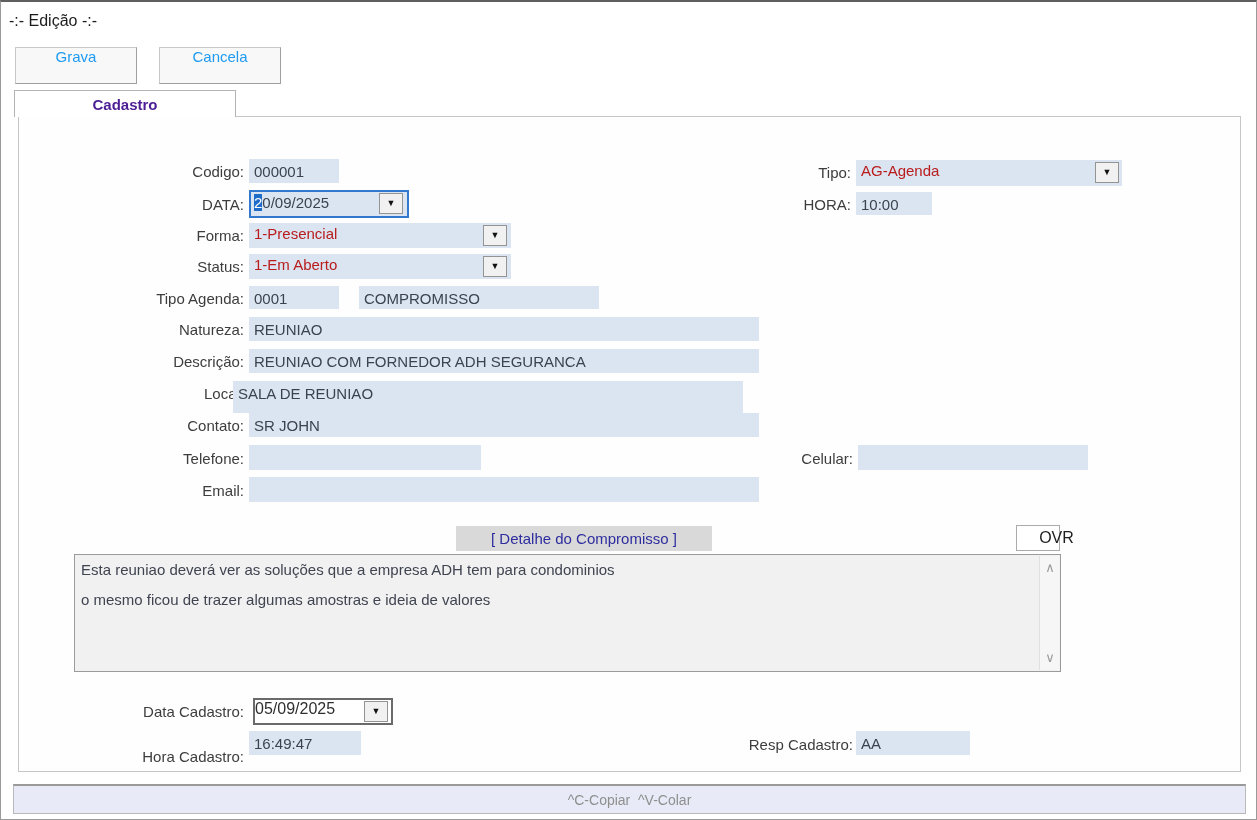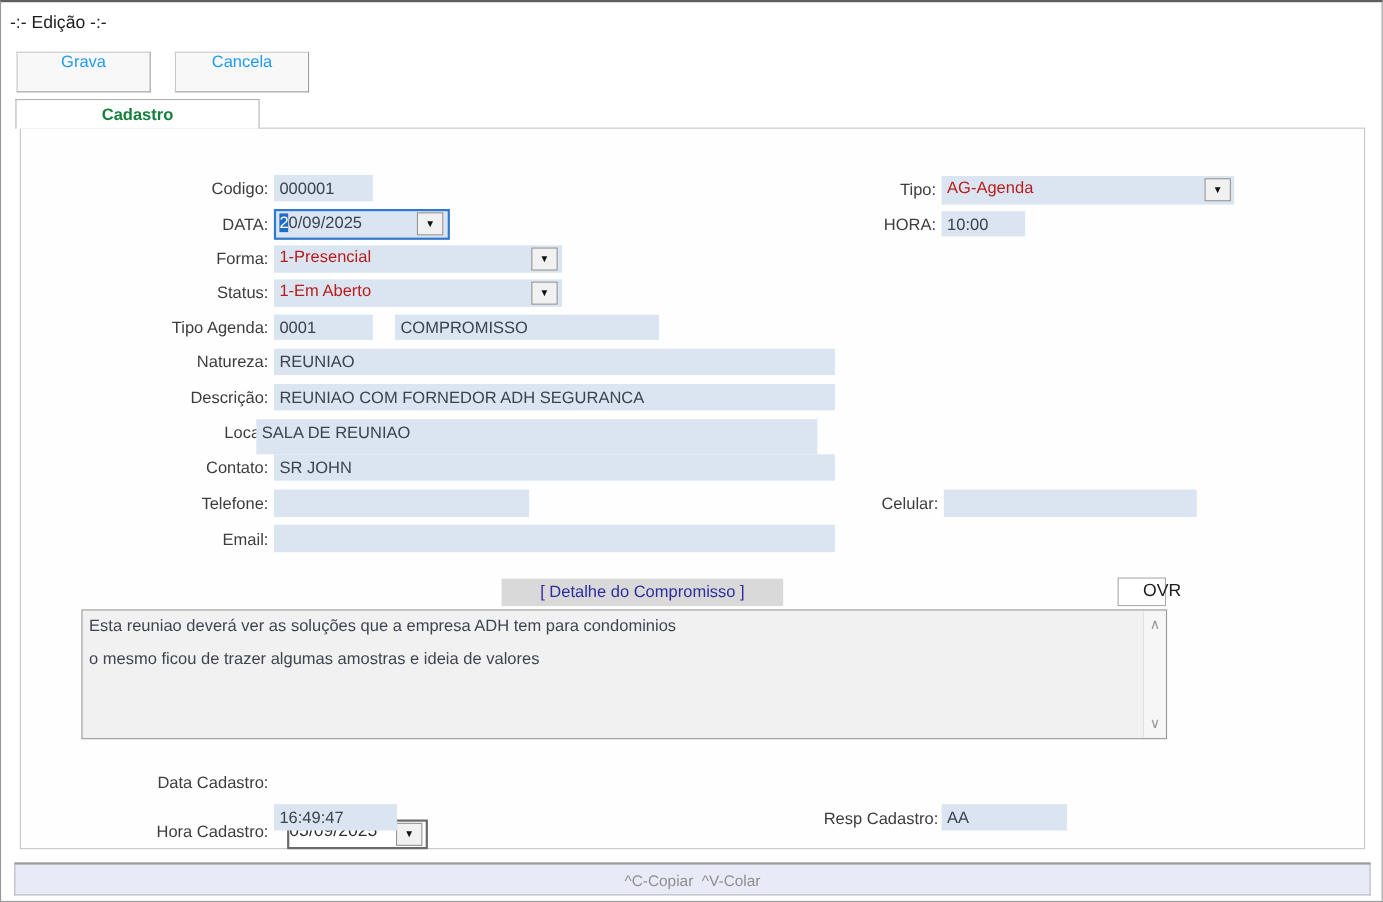--- a/index.html
+++ b/index.html
@@ -10,21 +10,21 @@
   .abs { position:absolute; }
 
   .title { font-size:16px; color:#1c1c1c; }
 
   .btn { background:#f8f8f8; border:1px solid #c9c9c9; border-right:1px solid #9f9f9f;
     border-bottom:1px solid #9f9f9f; color:#1e9bf0; font-size:15px;
     display:flex; justify-content:center; cursor:pointer; }
 
   .tab { background:#fff; border:1px solid #b3b3b3; border-bottom:none;
     display:flex; align-items:center; justify-content:center;
-    font-weight:bold; font-size:15px; color:#15803d; }
+    font-weight:bold; font-size:15px; color:#4c1d95; }
 
   .panel { background:#fefefe; border:1px solid #c6c6c6; }
 
   .lbl { font-size:15px; color:#3d3d3d; text-align:right; line-height:22px; white-space:nowrap; }
 
   .field { background:#dbe5f1; font-size:15px; color:#3c4250; line-height:23px;
     padding:1px 4px 0 5px; white-space:nowrap; overflow:hidden; }
 
   .combo { background:#dbe5f1; }
   .combo .val { position:absolute; left:5px; top:2px; font-size:15px; color:#b91c1c; white-space:nowrap; }
@@ -144,21 +144,21 @@
   <div class="abs memo" style="left:73px; top:552px; width:987px; height:118px;">
     <span class="line" style="top:6px;">Esta reuniao deverá ver as soluções que a empresa ADH tem para condominios</span>
     <span class="line" style="top:36px;">o mesmo ficou de trazer algumas amostras e ideia de valores</span>
     <div class="vscroll">
       <span class="scroll-arrow" style="top:3px;">∧</span>
       <span class="scroll-arrow" style="bottom:3px;">∨</span>
     </div>
   </div>
 
   <div class="abs lbl" style="left:73px; top:699px; width:170px;">Data Cadastro:</div>
-  <div class="abs dark-combo" style="left:260px; top:696px; width:128px; height:27px;margin-top:47px;">
+  <div class="abs dark-combo" style="left:252px; top:696px; width:140px; height:27px;">
     <span class="val">05/09/2025</span>
     <div class="drop-btn" style="right:3px; top:1px;">
       <span>▼</span>
     </div>
   </div>
 
   <div class="abs lbl" style="left:73px; top:732px; width:170px;margin-top:12px;">Hora Cadastro:</div>
   <div class="abs field" style="left:248px; top:729px; width:112px; height:24px;">16:49:47</div>
 
   <div class="abs lbl" style="left:702px; top:732px; width:150px;">Resp Cadastro:</div>

